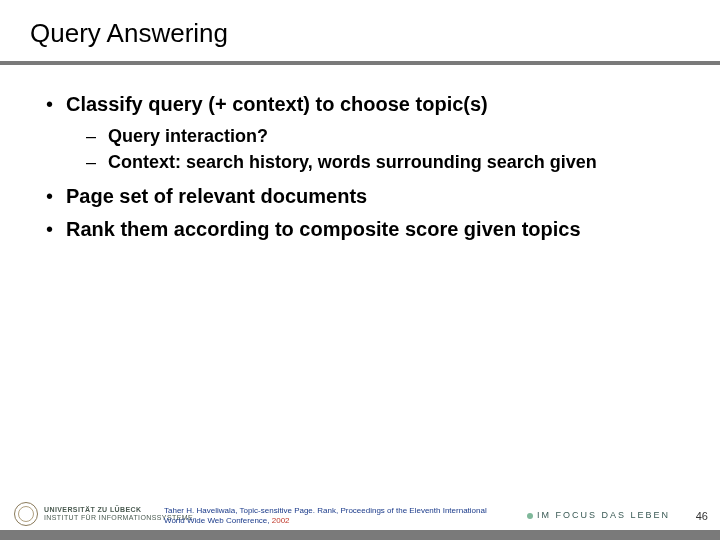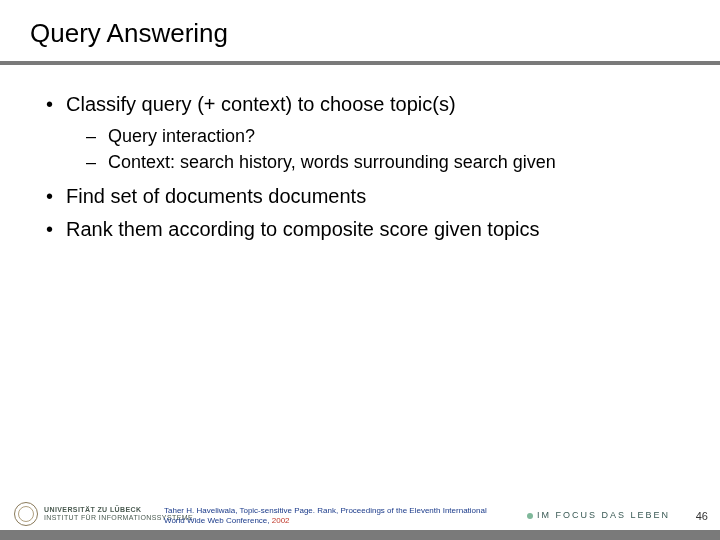--- a/index.html
+++ b/index.html
@@ -6,21 +6,21 @@
 html,body { width:720px; height:540px; font-family:Arial,Helvetica,sans-serif; color:#000; background:#fff; }
 .slide { width:720px; height:540px; position:relative; }
 .title-area { padding:18px 30px 6px 30px; }
 .title { font-size:26px; font-weight:400; }
 .title-rule { height:4px; background:#7a7a7a; margin:6px 0 0 0; width:100%; }
 .content { padding:26px 30px 0 46px; font-size:20px; line-height:1.35; }
 .bullet-l1 { display:flex; margin-bottom:6px; }
 .bullet-l1 .dot { width:20px; flex:0 0 20px; }
 .bullet-l2 { display:flex; margin:2px 0 2px 40px; font-size:18px; }
 .bullet-l2 .dash { width:22px; flex:0 0 22px; }
-.bullet-l1 .txt, .bullet-l2 .txt { flex:1; }
+.bullet-l1 .txt, .bullet-l2 .txt { flex:1;font-weight:bold; }
 .spacer { height:6px; }
 .footer { position:absolute; left:0; bottom:0; width:100%; height:52px; }
 .footer-bar { position:absolute; left:0; bottom:0; width:100%; height:10px; background:#7a7a7a; }
 .logo-left { position:absolute; left:14px; bottom:14px; display:flex; align-items:center; gap:6px; }
 .seal { width:24px; height:24px; border:1px solid #8a7a5a; border-radius:50%; position:relative; }
 .seal::before { content:""; position:absolute; inset:3px; border:1px solid #b0a080; border-radius:50%; }
 .uni-text { font-size:7px; letter-spacing:0.4px; color:#4a5a50; line-height:1.1; }
 .uni-text .line1 { font-weight:bold; }
 .citation { position:absolute; left:164px; bottom:14px; width:340px; font-size:8px; color:#1a3a8a; line-height:1.25; }
 .citation .year { color:#c0392b; }
@@ -47,21 +47,21 @@
       <span class="dash">–</span>
       <span class="txt">Query interaction?</span>
     </div>
     <div class="bullet-l2">
       <span class="dash">–</span>
       <span class="txt">Context: search history, words surrounding search given</span>
     </div>
     <div class="spacer"></div>
     <div class="bullet-l1">
       <span class="dot">•</span>
-      <span class="txt">Find set of documents documents</span>
+      <span class="txt">Page set of relevant documents</span>
     </div>
     <div class="bullet-l1">
       <span class="dot">•</span>
       <span class="txt">Rank them according to composite score given topics</span>
     </div>
   </div>
 
   <div class="footer">
     <div class="logo-left">
       <div class="seal"></div>

